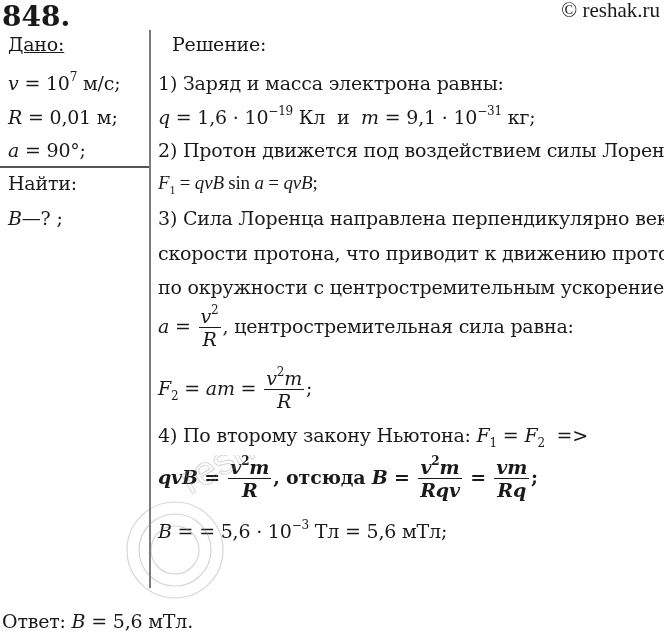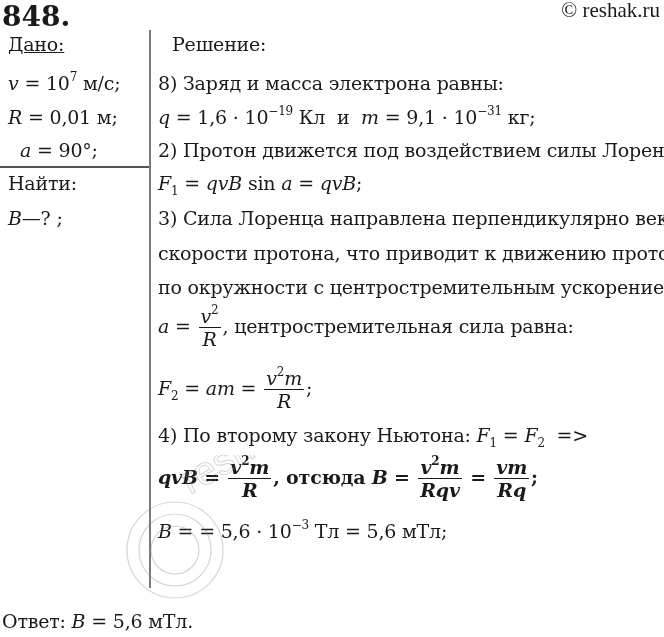--- a/index.html
+++ b/index.html
@@ -24,30 +24,30 @@
 
 <div class="abs num" style="left:2px;top:0px;"><span>848</span>.</div>
 <div class="abs wm" style="right:4px;top:-2px;">© reshak.ru</div>
 
 <div class="vline"></div>
 <div class="hline"></div>
 
 <div class="abs txt" style="left:8px;top:33px;text-decoration:underline;">Дано:</div>
 <div class="abs txt" style="left:8px;top:72px;"><i>v</i> = 10<sup>7</sup> м/с;</div>
 <div class="abs txt" style="left:8px;top:106px;"><i>R</i> = 0,01 м;</div>
-<div class="abs txt" style="left:20px;top:139px;"><i>a</i> = 90°;</div>
+<div class="abs txt" style="left:8px;top:139px;"><i>a</i> = 90°;</div>
 
 <div class="abs txt" style="left:8px;top:172px;">Найти:</div>
 <div class="abs txt" style="left:8px;top:207px;"><i>B</i>—? ;</div>
 
 <div class="abs txt" style="left:172px;top:33px;">Решение:</div>
-<div class="abs txt" style="left:158px;top:72px;">8) Заряд и масса электрона равны:</div>
+<div class="abs txt" style="left:158px;top:72px;">1) Заряд и масса электрона равны:</div>
 <div class="abs txt" style="left:158px;top:106px;"><i>q</i> = 1,6 · 10<sup>−19</sup> Кл &nbsp;и &nbsp;<i>m</i> = 9,1 · 10<sup>−31</sup> кг;</div>
 <div class="abs txt" style="left:158px;top:139px;">2) Протон движется под воздействием силы Лоренца:</div>
-<div class="abs txt" style="left:158px;top:172px;"><i>F</i><sub>1</sub> = <i>qvB</i> sin <i>a</i> = <i>qvB</i>;</div>
+<div class="abs txt" style="left:158px;top:172px;font-family:Liberation Serif, serif;"><i>F</i><sub>1</sub> = <i>qvB</i> sin <i>a</i> = <i>qvB</i>;</div>
 <div class="abs txt" style="left:158px;top:207px;">3) Сила Лоренца направлена перпендикулярно вектору</div>
 <div class="abs txt" style="left:158px;top:242px;">скорости протона, что приводит к движению протона</div>
 <div class="abs txt" style="left:158px;top:276px;">по окружности с центростремительным ускорением:</div>
 
 <div class="abs txt" style="left:158px;top:305px;">
   <i>a</i> = <span class="frac"><span><i>v</i><sup>2</sup></span><span class="den"><i>R</i></span></span><span>, центростремительная сила равна:</span>
 </div>
 
 <div class="abs txt" style="left:158px;top:367px;">
   <i>F</i><sub>2</sub> = <i>am</i> = <span class="frac"><span><i>v</i><sup>2</sup><i>m</i></span><span class="den"><i>R</i></span></span>;

